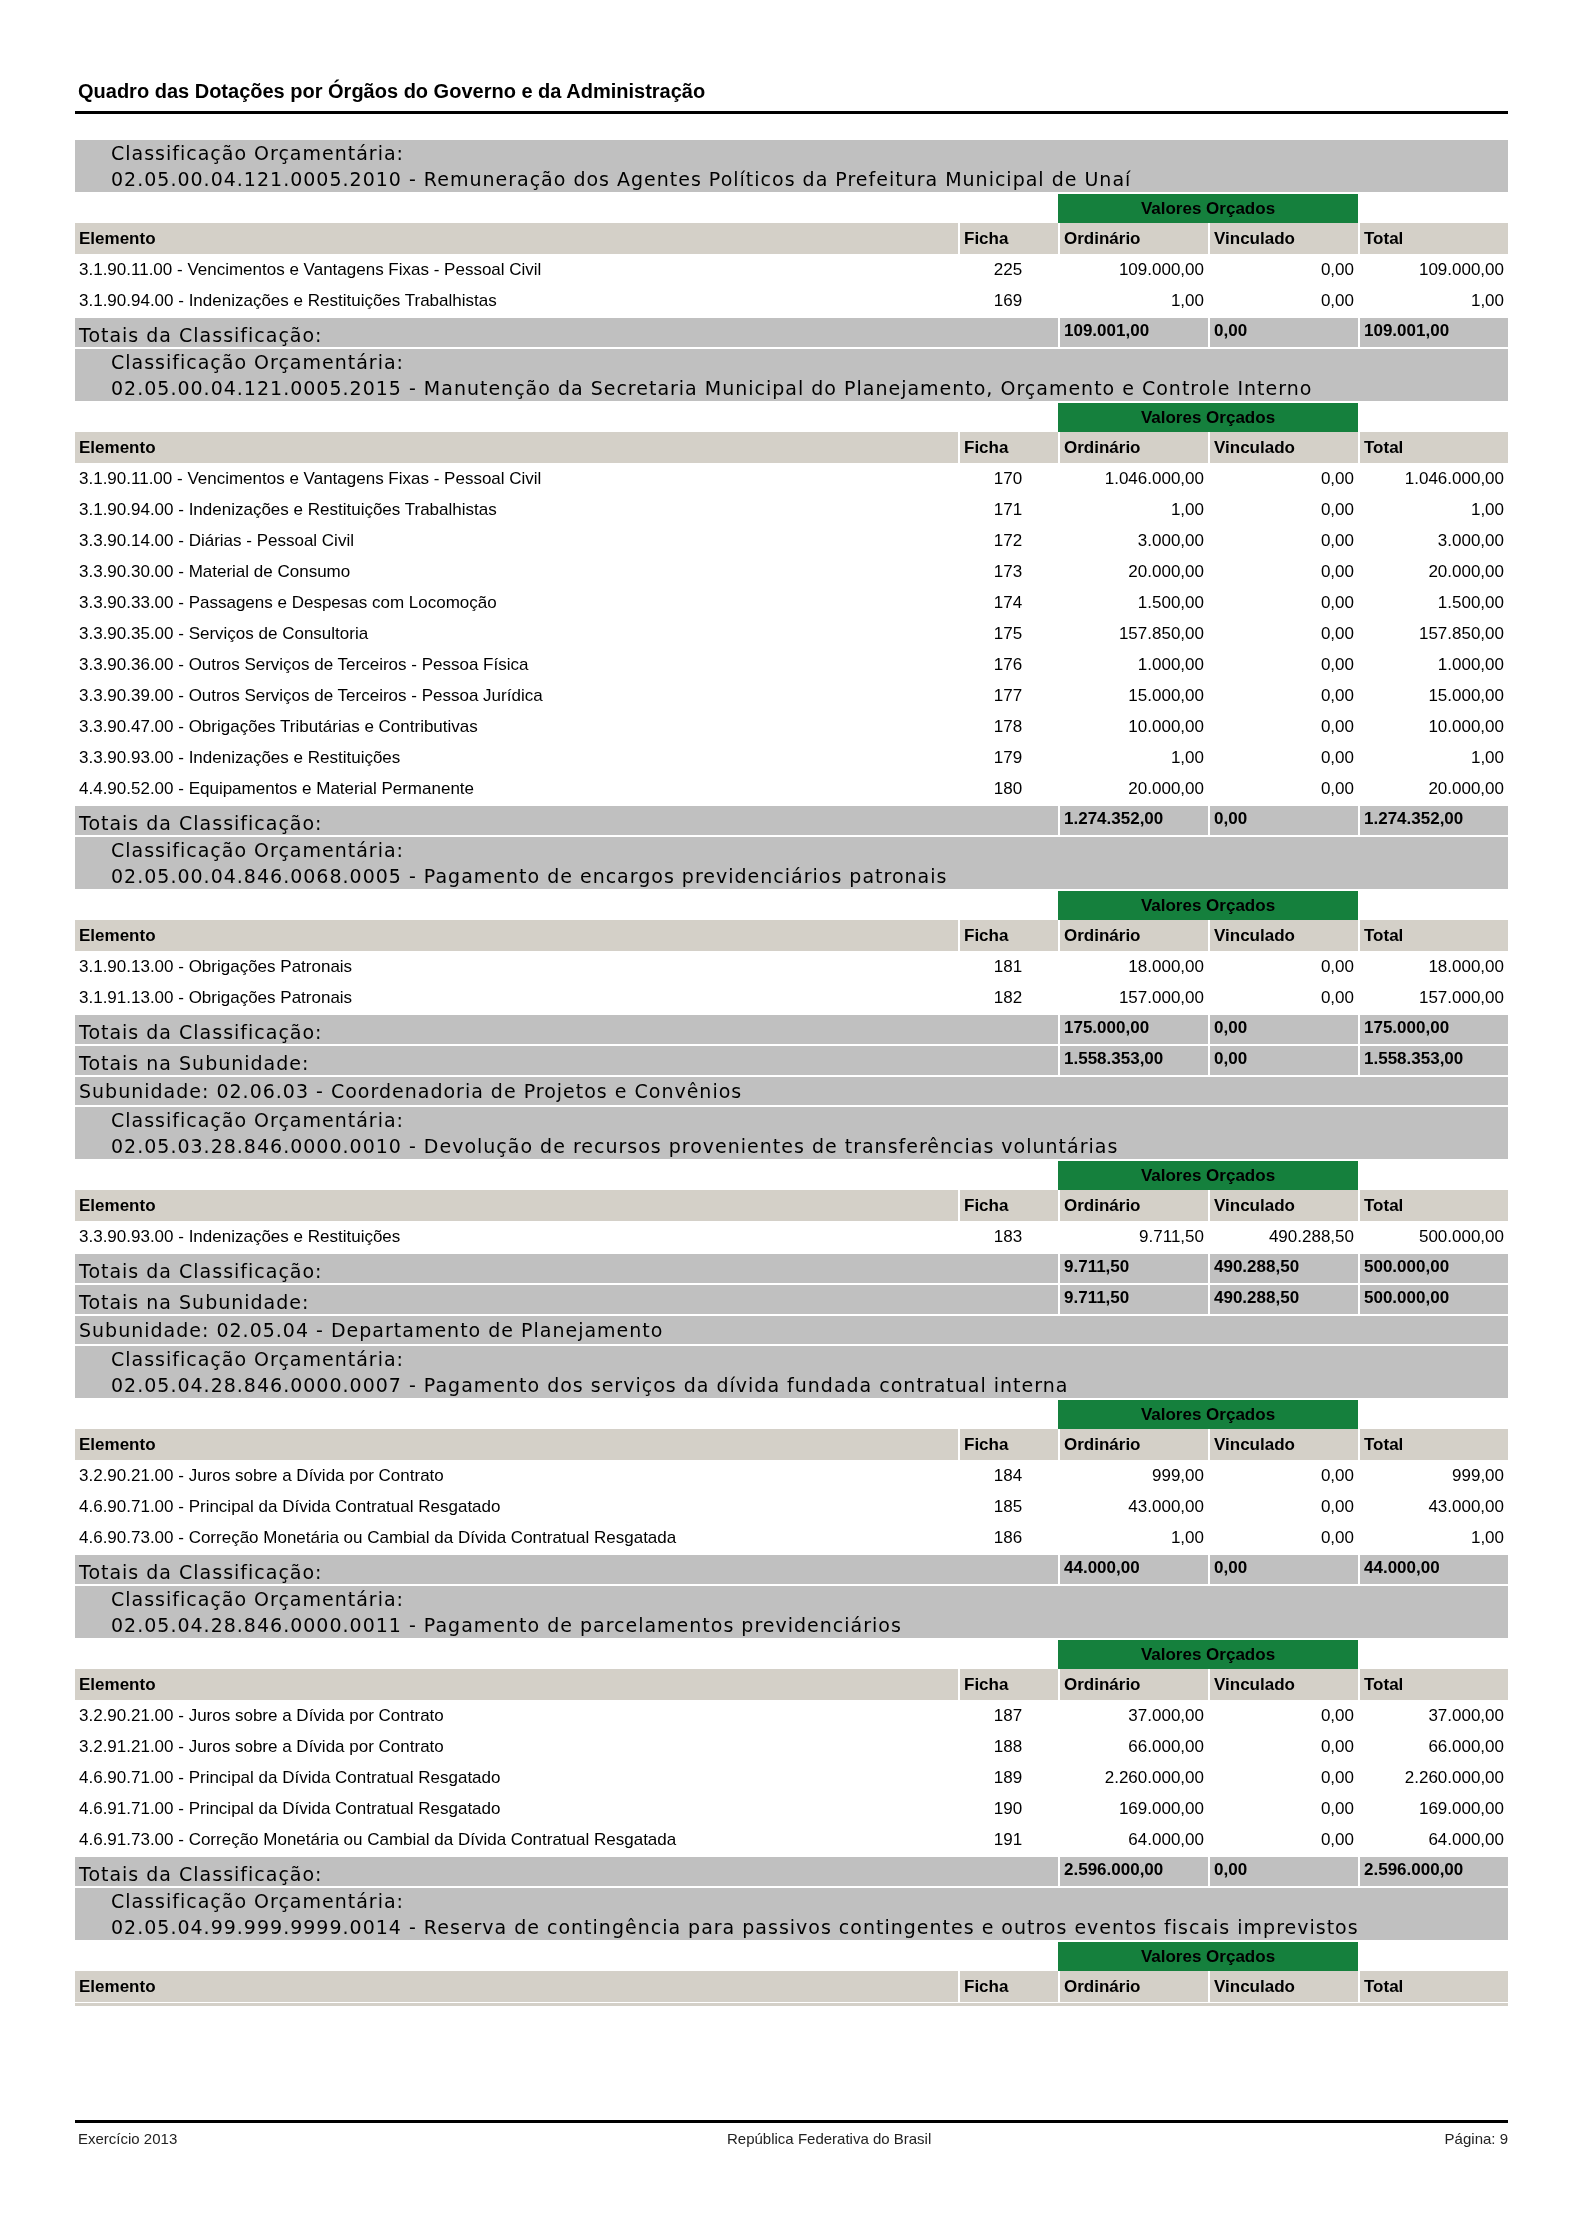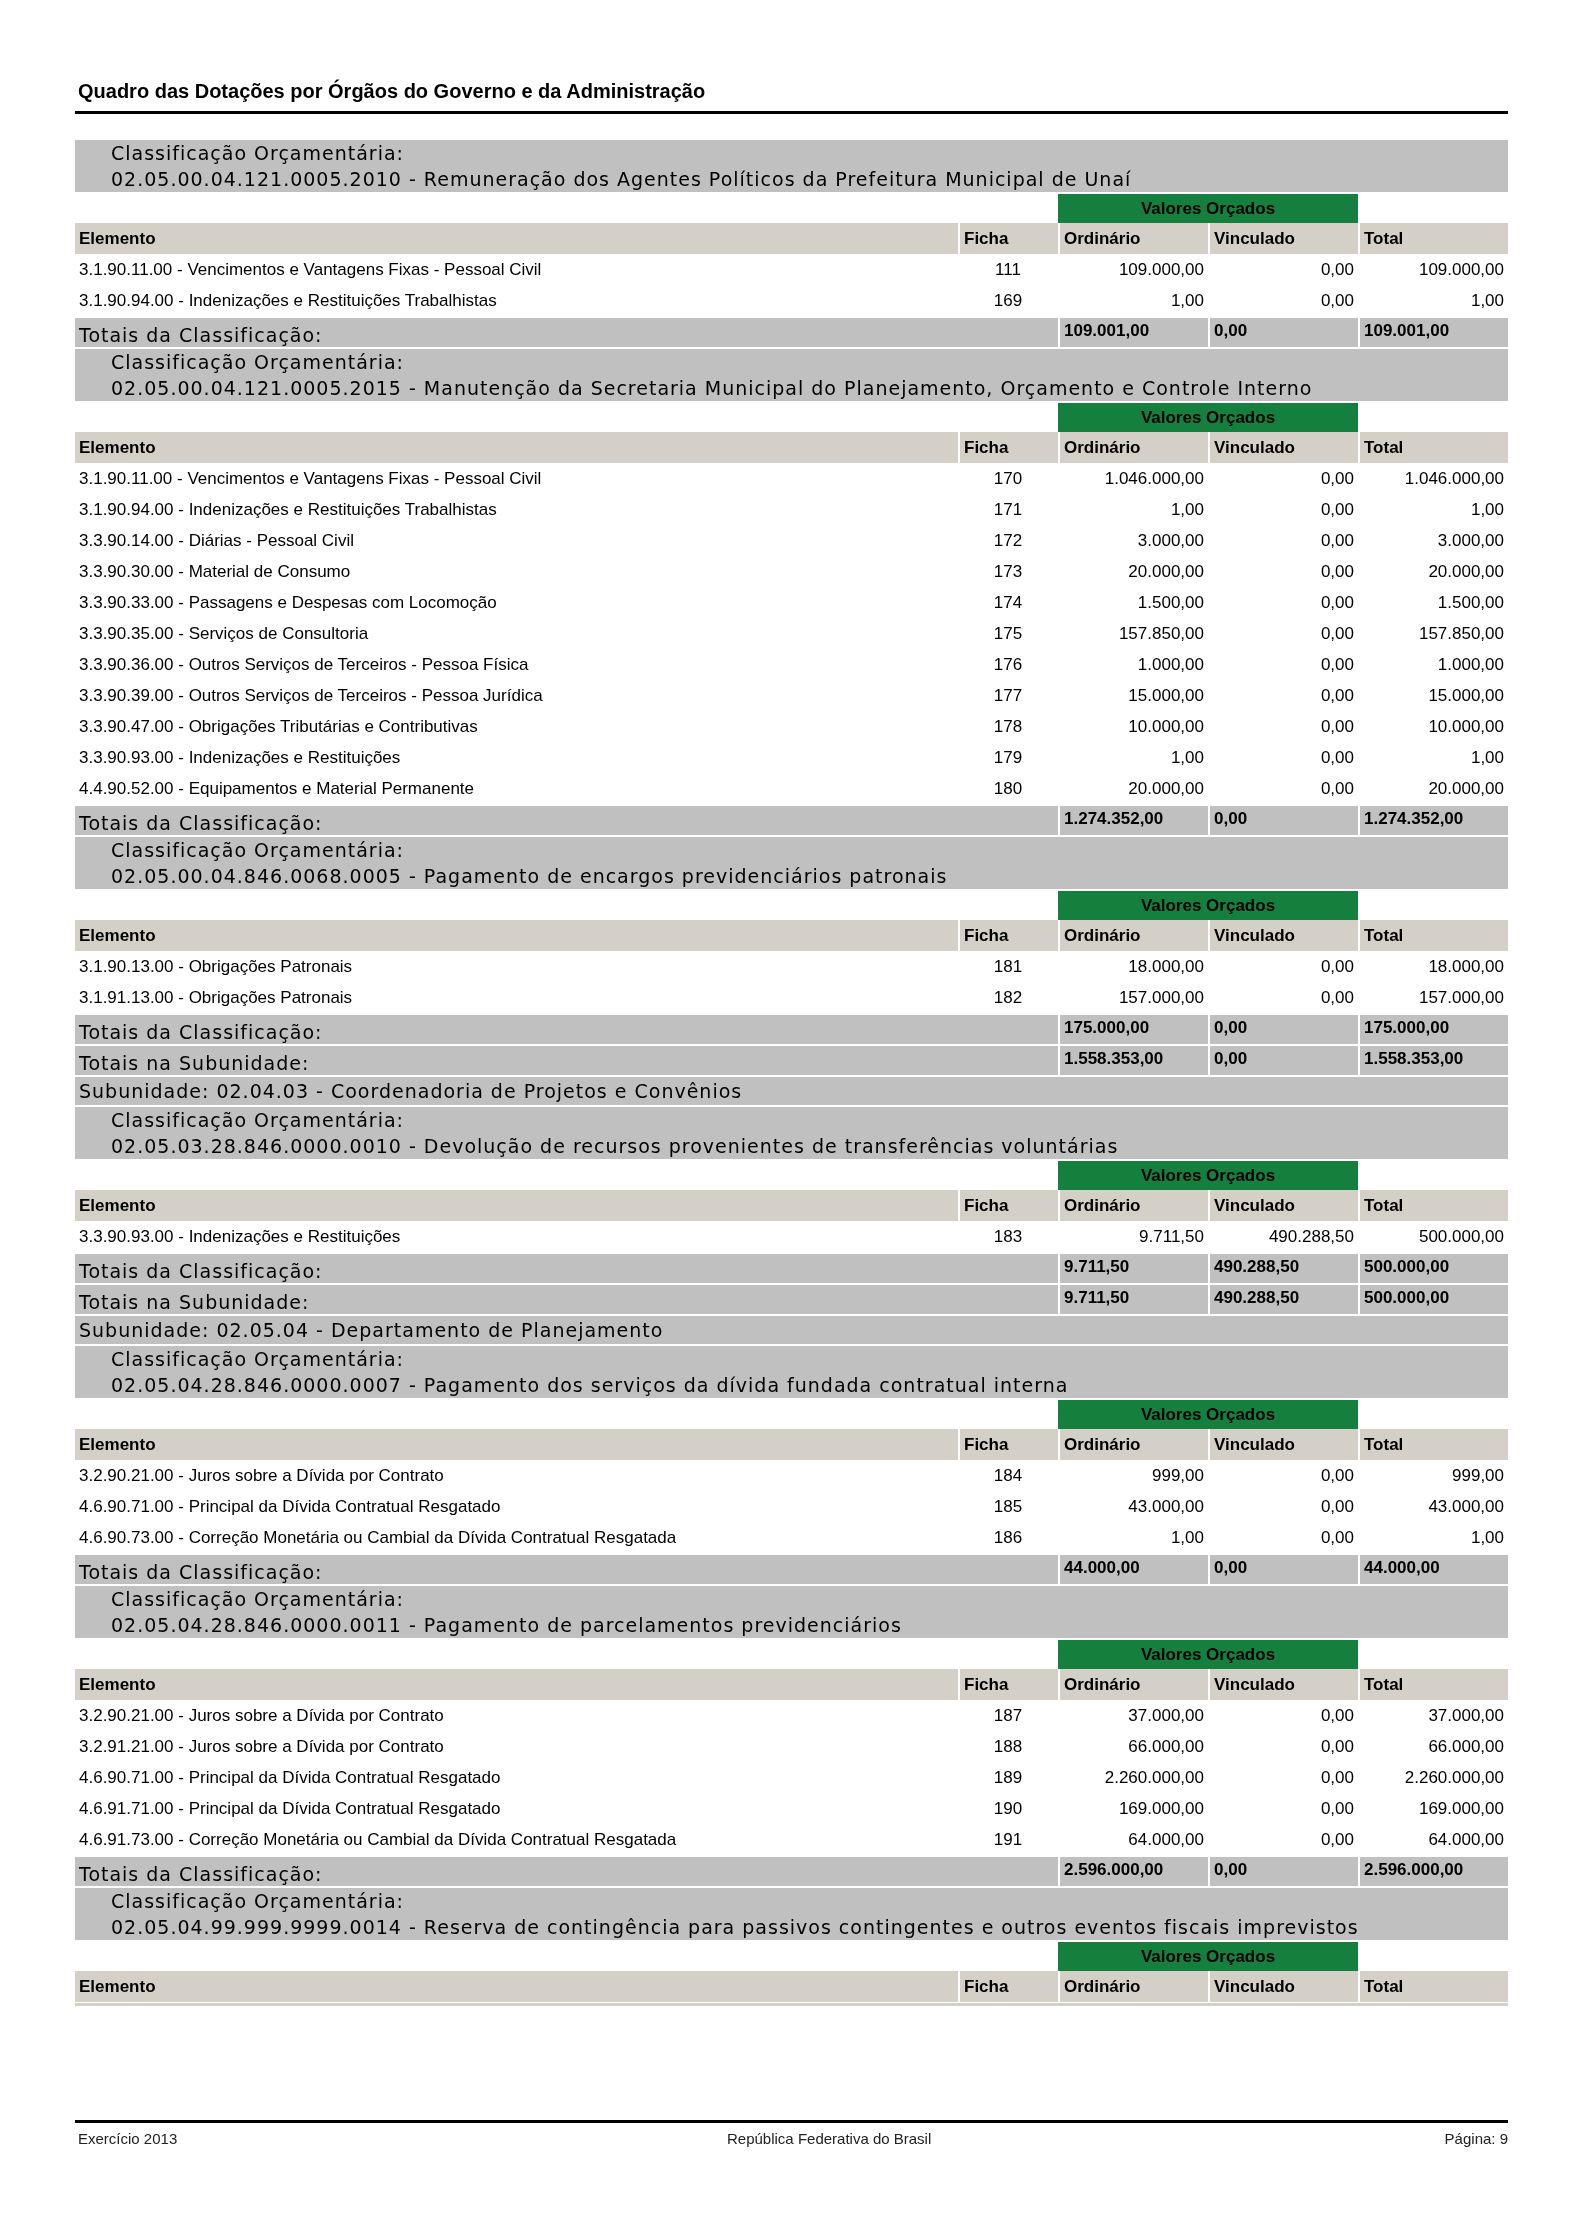--- a/index.html
+++ b/index.html
@@ -60,21 +60,21 @@
         </tr>
         <tr class="colhead">
           <td class="">Elemento</td>
           <td class="ctr">Ficha</td>
           <td class="ctr">Ordinário</td>
           <td class="ctr">Vinculado</td>
           <td class="ctr">Total</td>
         </tr>
         <tr class="row">
           <td>3.1.90.11.00 - Vencimentos e Vantagens Fixas - Pessoal Civil</td>
-          <td class="fi">111</td>
+          <td class="fi">225</td>
           <td class="num">109.000,00</td>
           <td class="num">0,00</td>
           <td class="num">109.000,00</td>
         </tr>
         <tr class="row">
           <td>3.1.90.94.00 - Indenizações e Restituições Trabalhistas</td>
           <td class="fi">169</td>
           <td class="num">1,00</td>
           <td class="num">0,00</td>
           <td class="num">1,00</td>
@@ -224,21 +224,21 @@
           <td class="num">0,00</td>
           <td class="num">175.000,00</td>
         </tr>
         <tr class="tot">
           <td colspan="2">Totais na Subunidade:</td>
           <td class="num">1.558.353,00</td>
           <td class="num">0,00</td>
           <td class="num">1.558.353,00</td>
         </tr>
         <tr class="subunit">
-          <td colspan="5">Subunidade: 02.04.03 - Coordenadoria de Projetos e Convênios</td>
+          <td colspan="5">Subunidade: 02.06.03 - Coordenadoria de Projetos e Convênios</td>
         </tr>
         <tr class="band">
           <td colspan="5">
             <span class="line">Classificação Orçamentária:</span>
             <span class="line">02.05.03.28.846.0000.0010 - Devolução de recursos provenientes de transferências voluntárias</span>
           </td>
         </tr>
         <tr class="valores">
           <td colspan="2"></td>
           <td colspan="2" class="vh">Valores Orçados</td>

